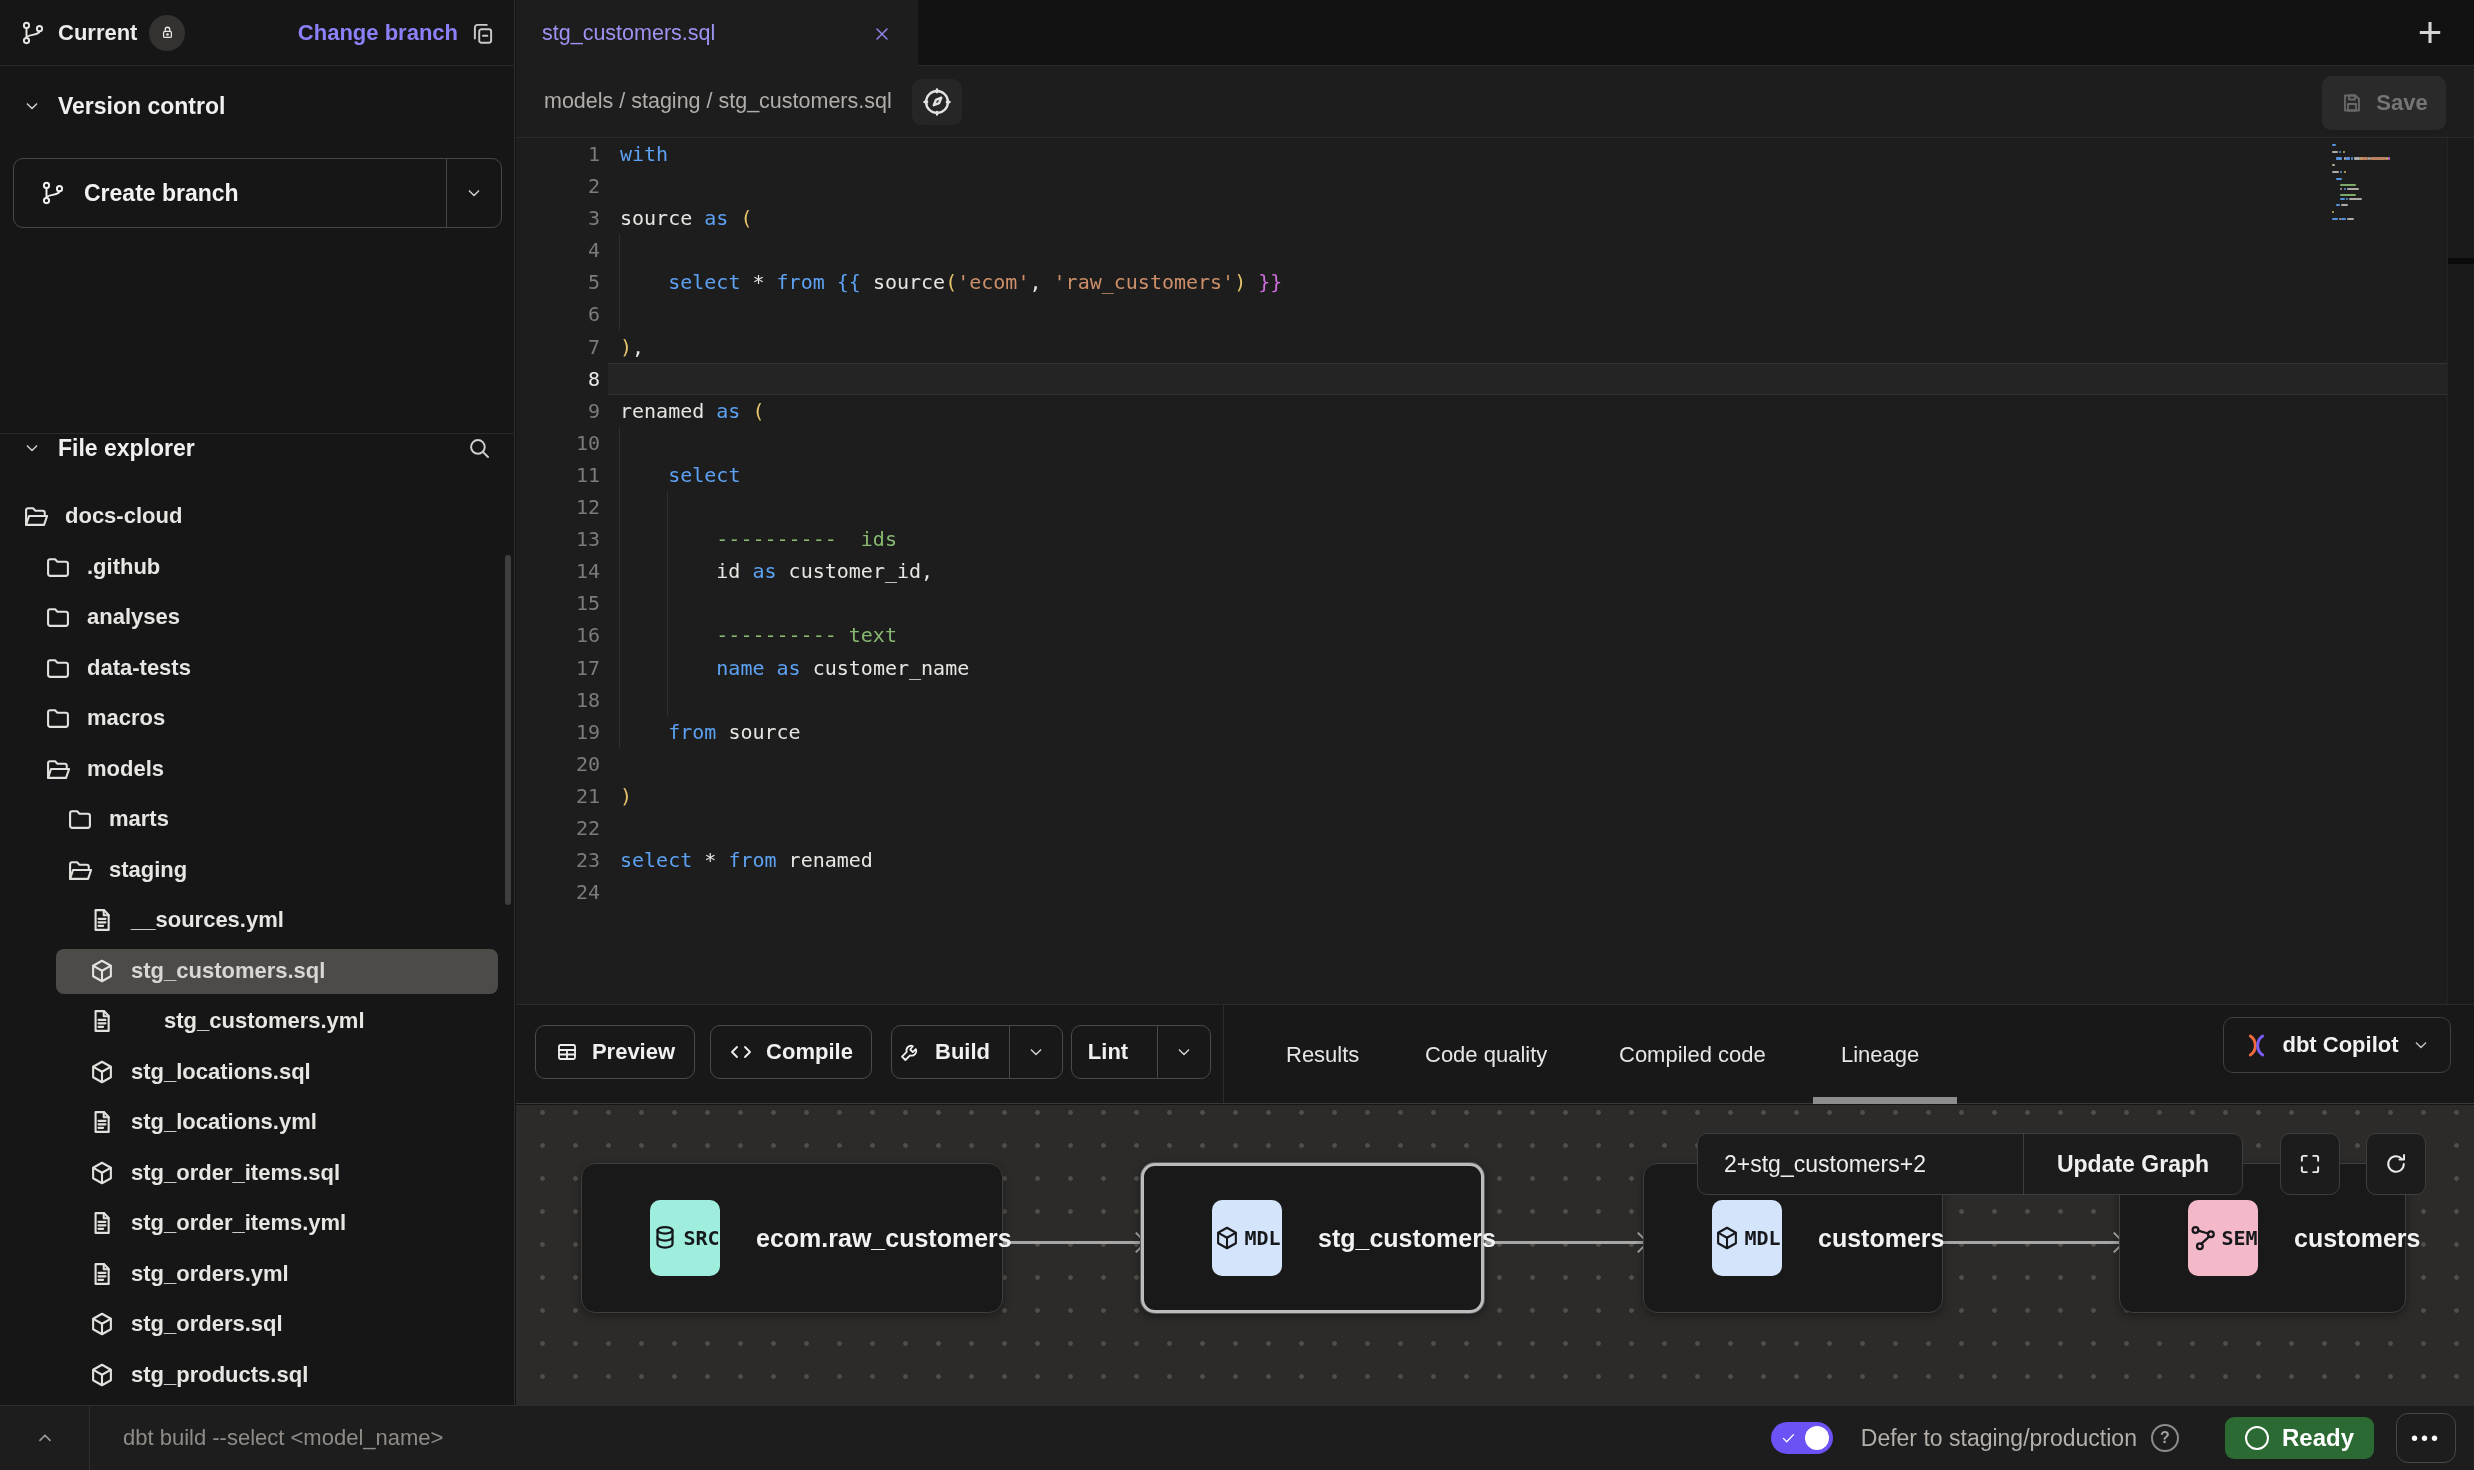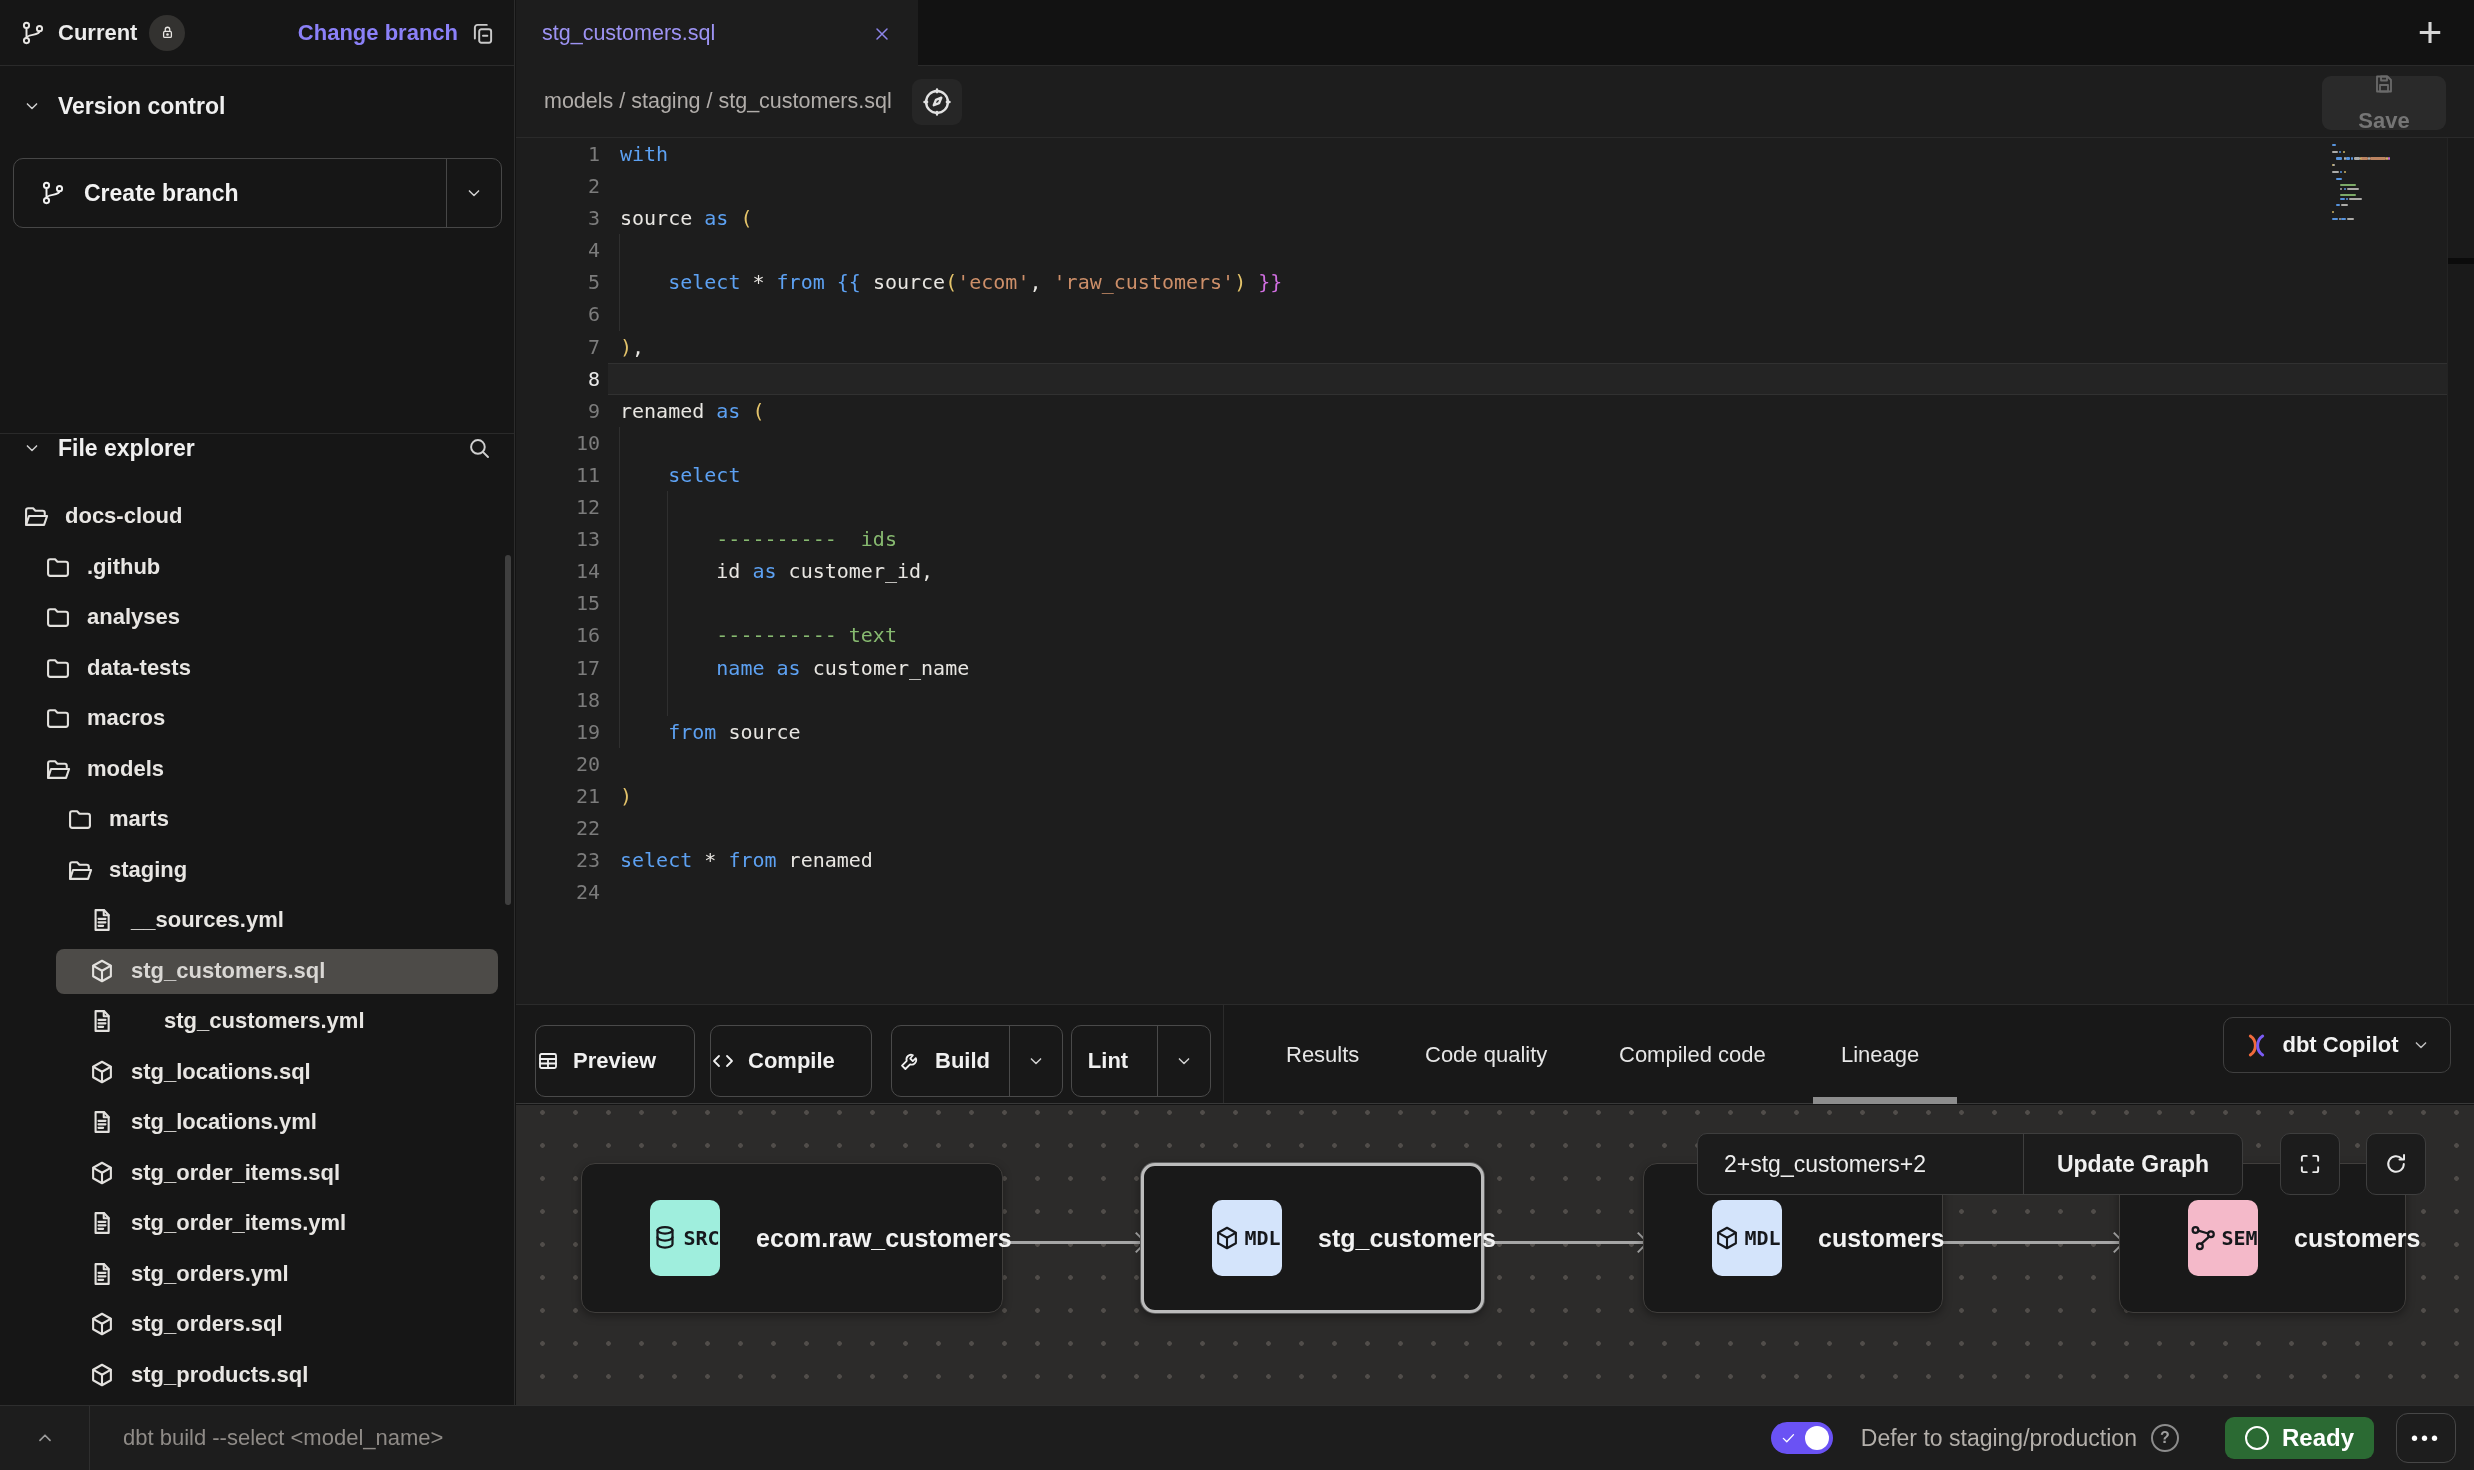--- a/index.html
+++ b/index.html
@@ -30,39 +30,39 @@
 
   
   .tabbar{position:absolute;left:516px;top:0;right:0;height:66px;background:#121212;border-bottom:1px solid #2a2a2a;box-sizing:border-box;}
   .tab-active{position:absolute;left:0;top:0;width:402px;height:67px;background:#1d1d1d;display:flex;align-items:center;padding:0 26px;box-sizing:border-box;z-index:2;}
   .tab-active .tab-label{font-size:21.5px;font-weight:500;color:#9d93f3;}
   .tab-close{margin-left:auto;color:#8d85ea;cursor:pointer;}
   .newtab{position:absolute;right:22px;top:0;width:44px;height:66px;display:flex;align-items:center;justify-content:center;font-size:42px;font-weight:200;color:#d5d5d5;cursor:pointer;}
   .crumbbar{position:absolute;left:516px;top:66px;right:0;height:72px;background:#1d1d1d;border-bottom:1px solid #2a2a2a;display:flex;align-items:center;padding-left:28px;gap:20px;box-sizing:border-box;}
   .crumb{font-size:21.5px;color:#b1adaa;}
   .compass-btn{width:50px;height:46px;background:#262626;border-radius:9px;display:flex;align-items:center;justify-content:center;color:#e2e2e2;cursor:pointer;}
-  .save-btn{position:absolute;right:28px;top:76px;width:124px;height:54px;background:#2a2a2a;border-radius:9px;display:flex;align-items:center;justify-content:center;gap:12px;color:#757575;font-size:22px;font-weight:600;z-index:3;flex-direction:column;}
+  .save-btn{position:absolute;right:28px;top:76px;width:124px;height:54px;background:#2a2a2a;border-radius:9px;display:flex;align-items:center;justify-content:center;gap:12px;color:#757575;font-size:22px;font-weight:600;z-index:3;}
 
   
   .editor{position:absolute;left:516px;top:138px;right:0;height:866px;background:#1d1d1d;overflow:hidden;}
   .cur-line{position:absolute;left:92px;right:0;top:224.7px;height:32.1px;background:#242424;border-top:1px solid #313131;border-bottom:1px solid #313131;box-sizing:border-box;}
   .gutter{position:absolute;left:0;top:0;width:84px;text-align:right;font-family:"DejaVu Sans Mono",monospace;font-size:20px;line-height:32.1px;color:#7c7c7c;}
   .gutter .ln-active{color:#eaeaea;}
   .codelines{position:absolute;left:104px;top:0;font-family:"DejaVu Sans Mono",monospace;font-size:20px;line-height:32.1px;white-space:pre;}
   .guide{position:absolute;width:1px;background:#2f2f2f;}
   .tk-k{color:#5da1f2;} .tk-p{color:#e8e6e2;} .tk-s{color:#cd8f69;}
   .tk-y{color:#e3c36a;} .tk-m{color:#d06ee0;} .tk-c{color:#87ba70;}
   .minimap{position:absolute;left:1816px;top:2px;width:110px;height:190px;}
   .minimap i{position:absolute;height:2.2px;border-radius:1px;opacity:.9;}
   .mm-col{position:absolute;right:0;top:0;width:26px;height:100%;background:#1a1a1a;border-left:1px solid #242424;}
   .mm-band{position:absolute;right:0;top:120px;width:26px;height:6px;background:#0b0b0b;}
 
   
   .panelhead{position:absolute;left:516px;top:1004px;right:0;height:100px;background:#181818;border-top:1px solid #2b2b2b;border-bottom:1px solid #393939;box-sizing:border-box;}
-  .pbtn{position:absolute;top:20px;height:72px;border:1.5px solid #4a4a4a;border-radius:10px;display:flex;align-items:center;justify-content:flex-start;gap:13px;font-size:22px;font-weight:600;color:#f0f0f0;box-sizing:border-box;cursor:pointer;}
+  .pbtn{position:absolute;top:20px;height:54px;border:1.5px solid #4a4a4a;border-radius:10px;display:flex;align-items:center;justify-content:center;gap:13px;font-size:22px;font-weight:600;color:#f0f0f0;box-sizing:border-box;cursor:pointer;}
   .split{padding:0;}
   .split .sp-main{display:flex;align-items:center;gap:13px;justify-content:center;height:100%;flex:1;}
   .split .sp-arrow{width:52px;height:100%;display:flex;align-items:center;justify-content:center;border-left:1px solid #4a4a4a;color:#cfcfcf;}
   .phead-divider{position:absolute;left:707px;top:0;bottom:0;width:1px;background:#2b2b2b;}
   .ptab{position:absolute;top:0;height:99px;display:flex;align-items:center;font-size:22px;font-weight:500;color:#e6e6e6;cursor:pointer;}
   .ptab-underline{position:absolute;left:1297px;top:92px;width:144px;height:7px;background:#8d8d8d;}
   .copilot-btn{position:absolute;right:23px;top:12px;width:228px;height:56px;border:1.5px solid #3f3f3f;border-radius:10px;display:flex;align-items:center;justify-content:center;gap:12px;font-size:22px;font-weight:600;color:#f2f2f2;box-sizing:border-box;cursor:pointer;}
   .copilot-btn .chev{color:#bdbdbd;}
 
   

